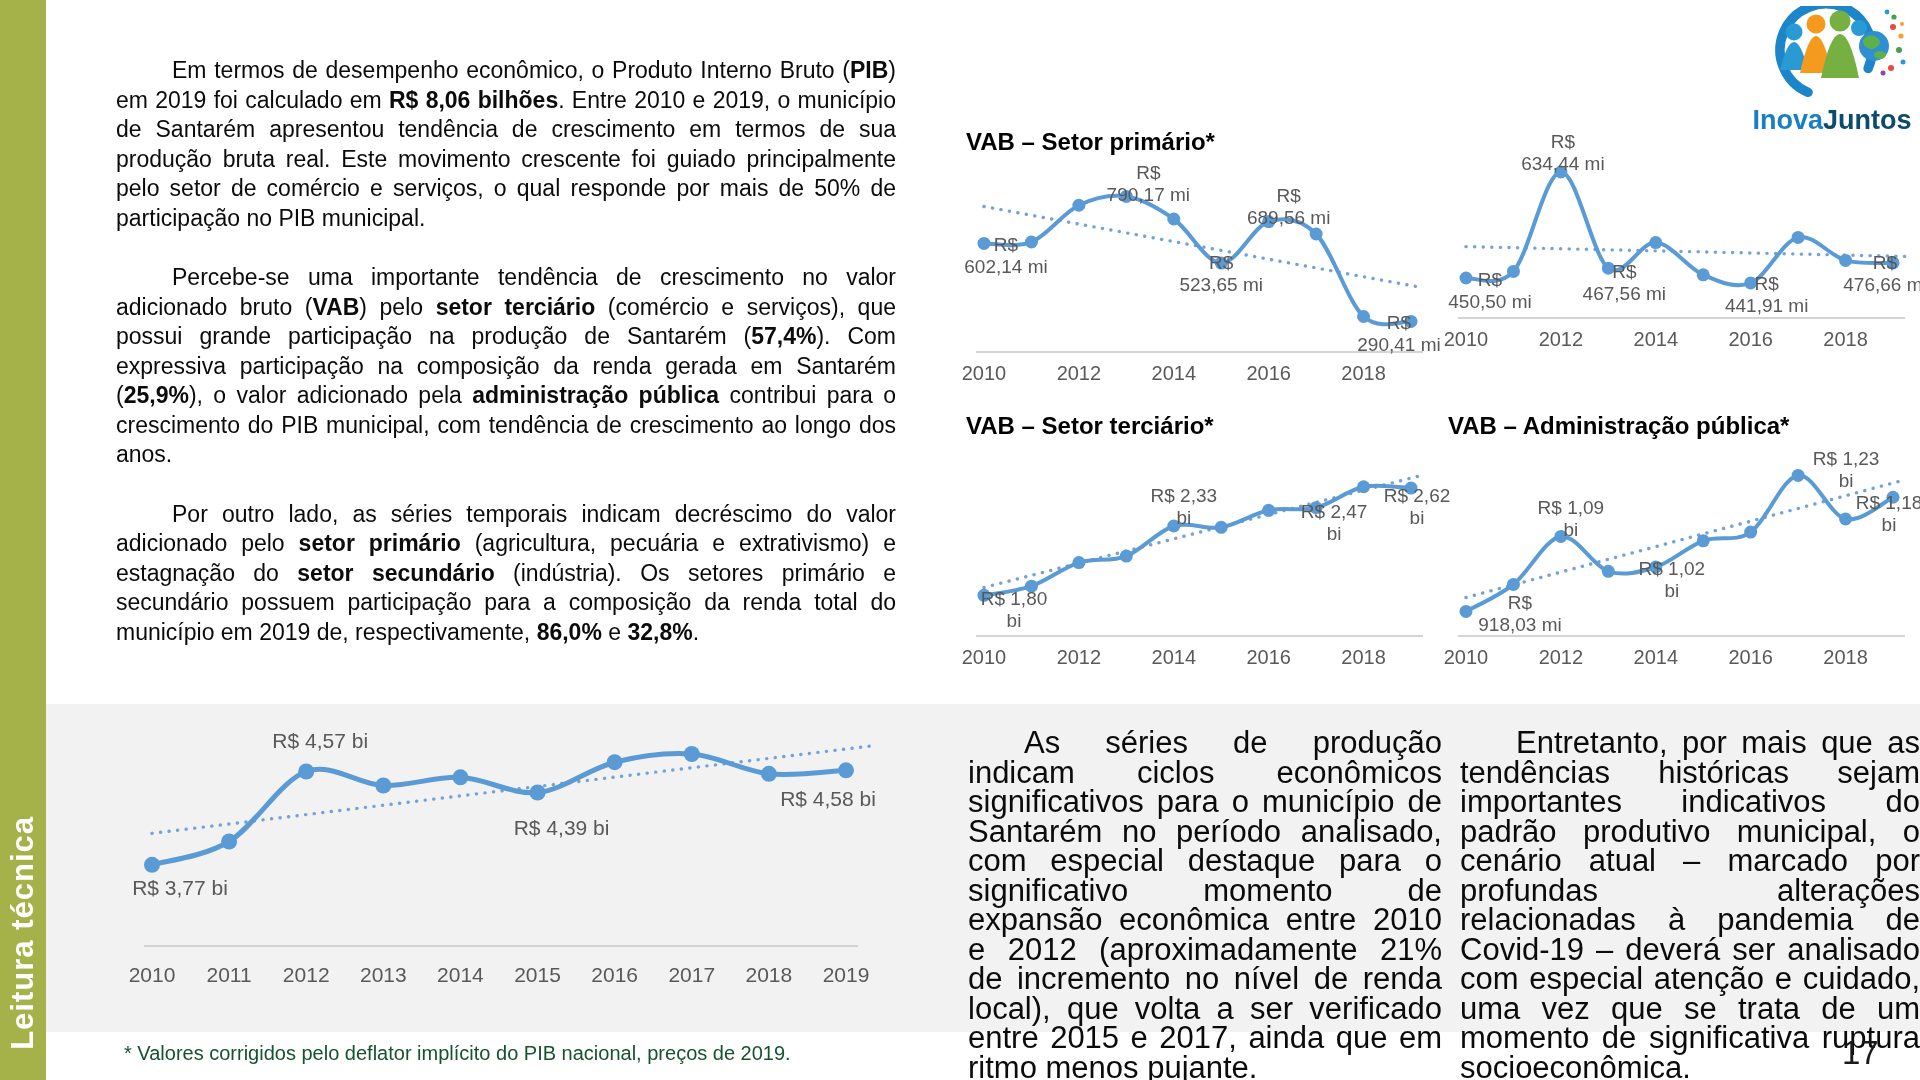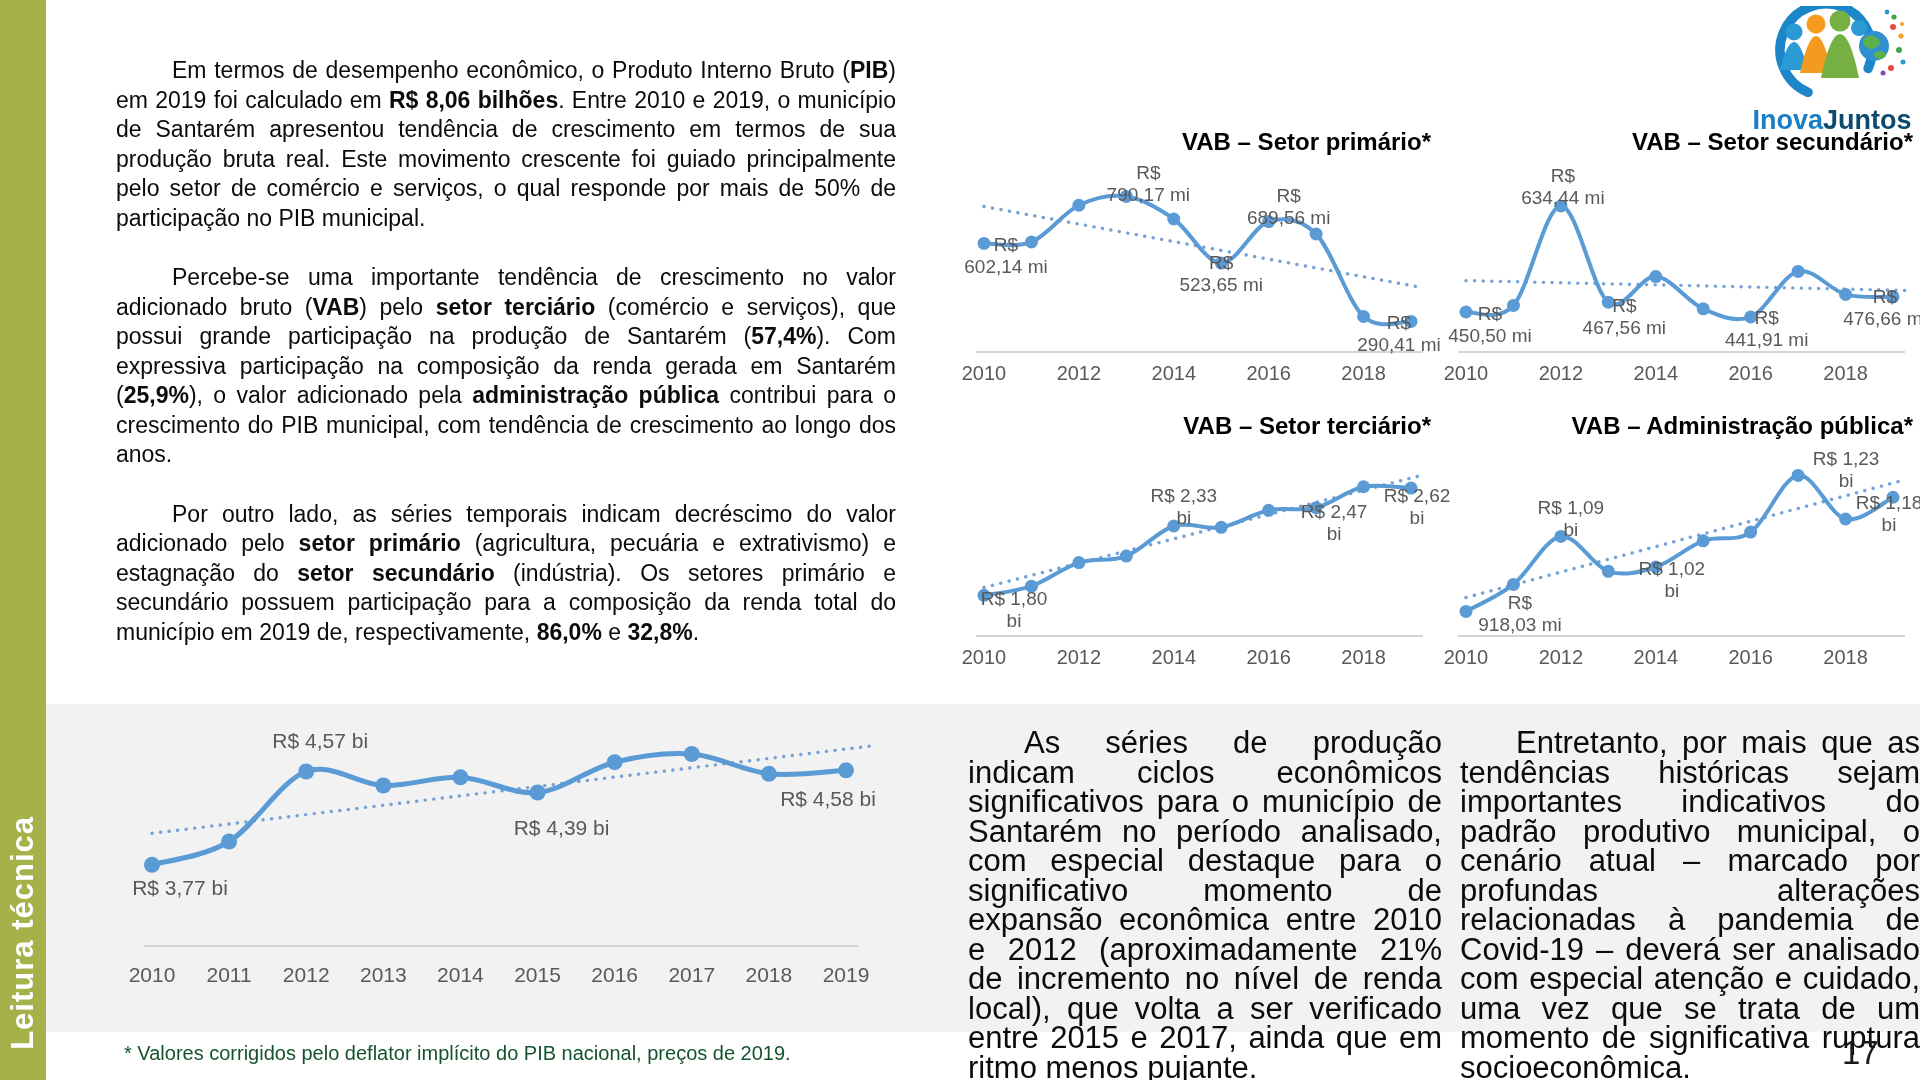--- a/index.html
+++ b/index.html
@@ -14,21 +14,21 @@
     position:absolute;bottom:30px;left:50%;
     transform:translateX(-50%) rotate(180deg);
     writing-mode:vertical-rl;white-space:nowrap;
     color:#ffffff;font-weight:bold;font-size:31px;letter-spacing:1px;
   }
   
   .text-main{position:absolute;left:116px;top:56px;width:780px;}
   .text-main p{margin:0 0 30px 0;font-size:23px;line-height:29.5px;text-align:justify;text-indent:56px;}
   
   .chart{position:absolute;margin:0;padding:0;}
-  .chart-title{text-align:right;font-weight:bold;font-size:24px;color:#000;height:34px;margin:0;}
+  .chart-title{text-align:left;font-weight:bold;font-size:24px;color:#000;height:34px;margin:0;}
   #c5 .chart-title{font-size:25px;}
   #c1{left:966px;top:128px;width:465px;}
   #c2{left:1448px;top:128px;width:465px;}
   #c3{left:966px;top:412px;width:465px;}
   #c4{left:1448px;top:412px;width:465px;}
   #c5{left:118px;top:708px;width:770px;}
   svg.chart-svg{display:block;overflow:visible;}
   svg text{font-family:"Liberation Sans", sans-serif;}
   
   .band{position:absolute;left:46px;top:704px;width:1874px;height:328px;background:#f2f2f2;}
@@ -113,21 +113,20 @@
       <text x="182.33333333333334" y="39.45750000000001" text-anchor="middle" font-size="19" fill="#595959">790,17 mi</text>
       <text x="255.22222222222223" y="107.0875" text-anchor="middle" font-size="19" fill="#595959">R$</text>
       <text x="255.22222222222223" y="129.0875" text-anchor="middle" font-size="19" fill="#595959">523,65 mi</text>
       <text x="322.6666666666667" y="39.610000000000014" text-anchor="middle" font-size="19" fill="#595959">R$</text>
       <text x="322.6666666666667" y="61.610000000000014" text-anchor="middle" font-size="19" fill="#595959">689,56 mi</text>
       <text x="433" y="167.39749999999998" text-anchor="middle" font-size="19" fill="#595959">R$</text>
       <text x="433" y="189.39749999999998" text-anchor="middle" font-size="19" fill="#595959">290,41 mi</text>
     </svg>
 </figure>
 <figure class="chart" id="c2">
-  <figcaption class="chart-title">VAB – Setor secundário*</figcaption>
   <svg class="chart-svg" width="465" height="245">
       <line x1="10" y1="190" x2="457" y2="190" stroke="#c6c6c6" stroke-width="1.5"></line>
       <line x1="18" y1="118.61016949152543" x2="457" y2="128.40677966101694" stroke="#74a1d6" stroke-width="3.4" stroke-linecap="round" stroke-dasharray="0.1 8.5"></line>
       <path d="M18,150.01694915254237C25.9,148.9 49.6,161.1 65.4,143.4C81.3,125.7 97.1,44.6 112.9,44.0C128.7,43.5 144.5,128.4 160.3,140.2C176.1,151.9 192.0,113.5 207.8,114.6C223.6,115.7 239.4,140.1 255.2,146.8C271.0,153.6 286.9,161.2 302.7,155.0C318.5,148.7 334.3,113.1 350.1,109.4C365.9,105.6 381.7,128.2 397.6,132.4C413.4,136.7 437.1,134.5 445.0,134.9" fill="none" stroke="#5b9bd5" stroke-width="4" stroke-linecap="round" stroke-linejoin="round"></path>
       <circle cx="18" cy="150.01694915254237" r="6.5" fill="#5b9bd5"></circle>
       <circle cx="65.44444444444444" cy="143.38983050847457" r="6.5" fill="#5b9bd5"></circle>
       <circle cx="112.88888888888889" cy="44.017627118644036" r="6.5" fill="#5b9bd5"></circle>
       <circle cx="160.33333333333334" cy="140.1857627118644" r="6.5" fill="#5b9bd5"></circle>
       <circle cx="207.77777777777777" cy="114.57627118644068" r="6.5" fill="#5b9bd5"></circle>
       <circle cx="255.22222222222223" cy="146.84745762711864" r="6.5" fill="#5b9bd5"></circle>

